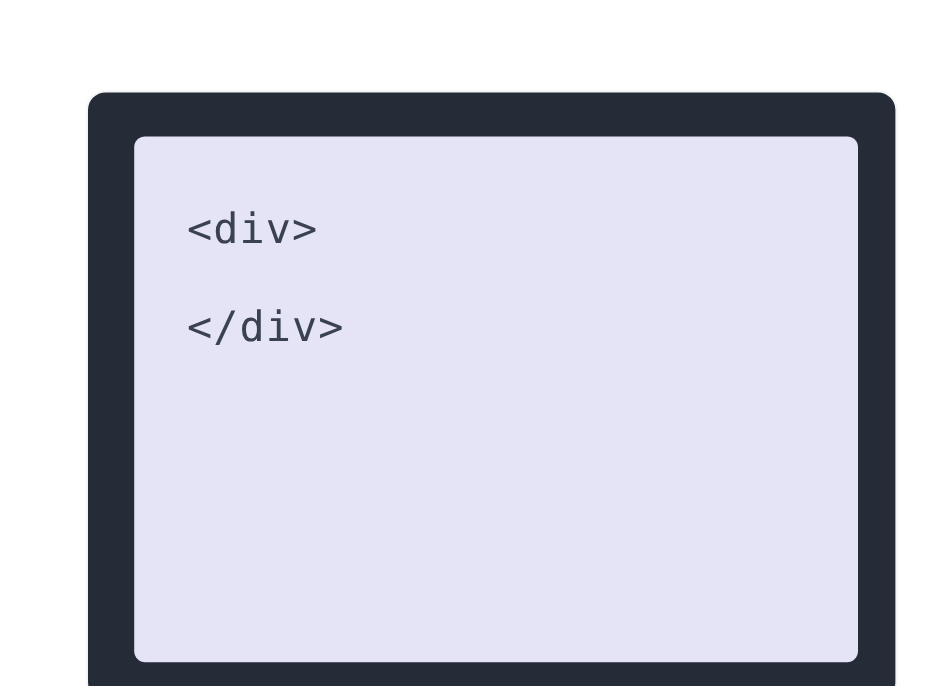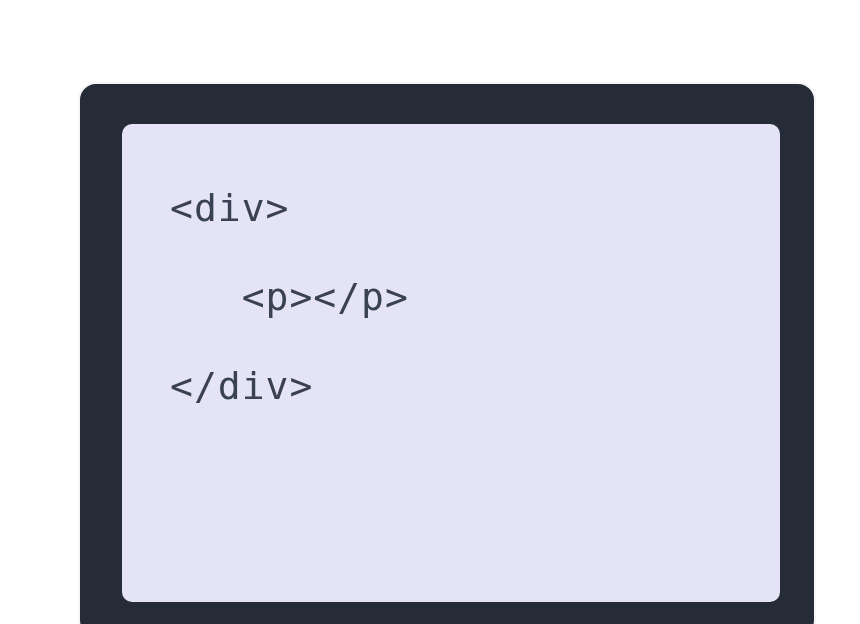--- a/index.html
+++ b/index.html
@@ -59,17 +59,16 @@
     color: var(--code-color);
   }
 </style>
 </head>
 <body>
 
 <div class="stage">
   <div class="code-card">
     <div class="code-panel">
       <span class="code-line">&lt;div&gt;</span>
-      <span class="code-line">   &lt;p&gt;&lt;/p&gt;</span>
       <span class="code-line">&lt;/div&gt;</span>
     </div>
   </div>
 </div>
 
 </body></html>

